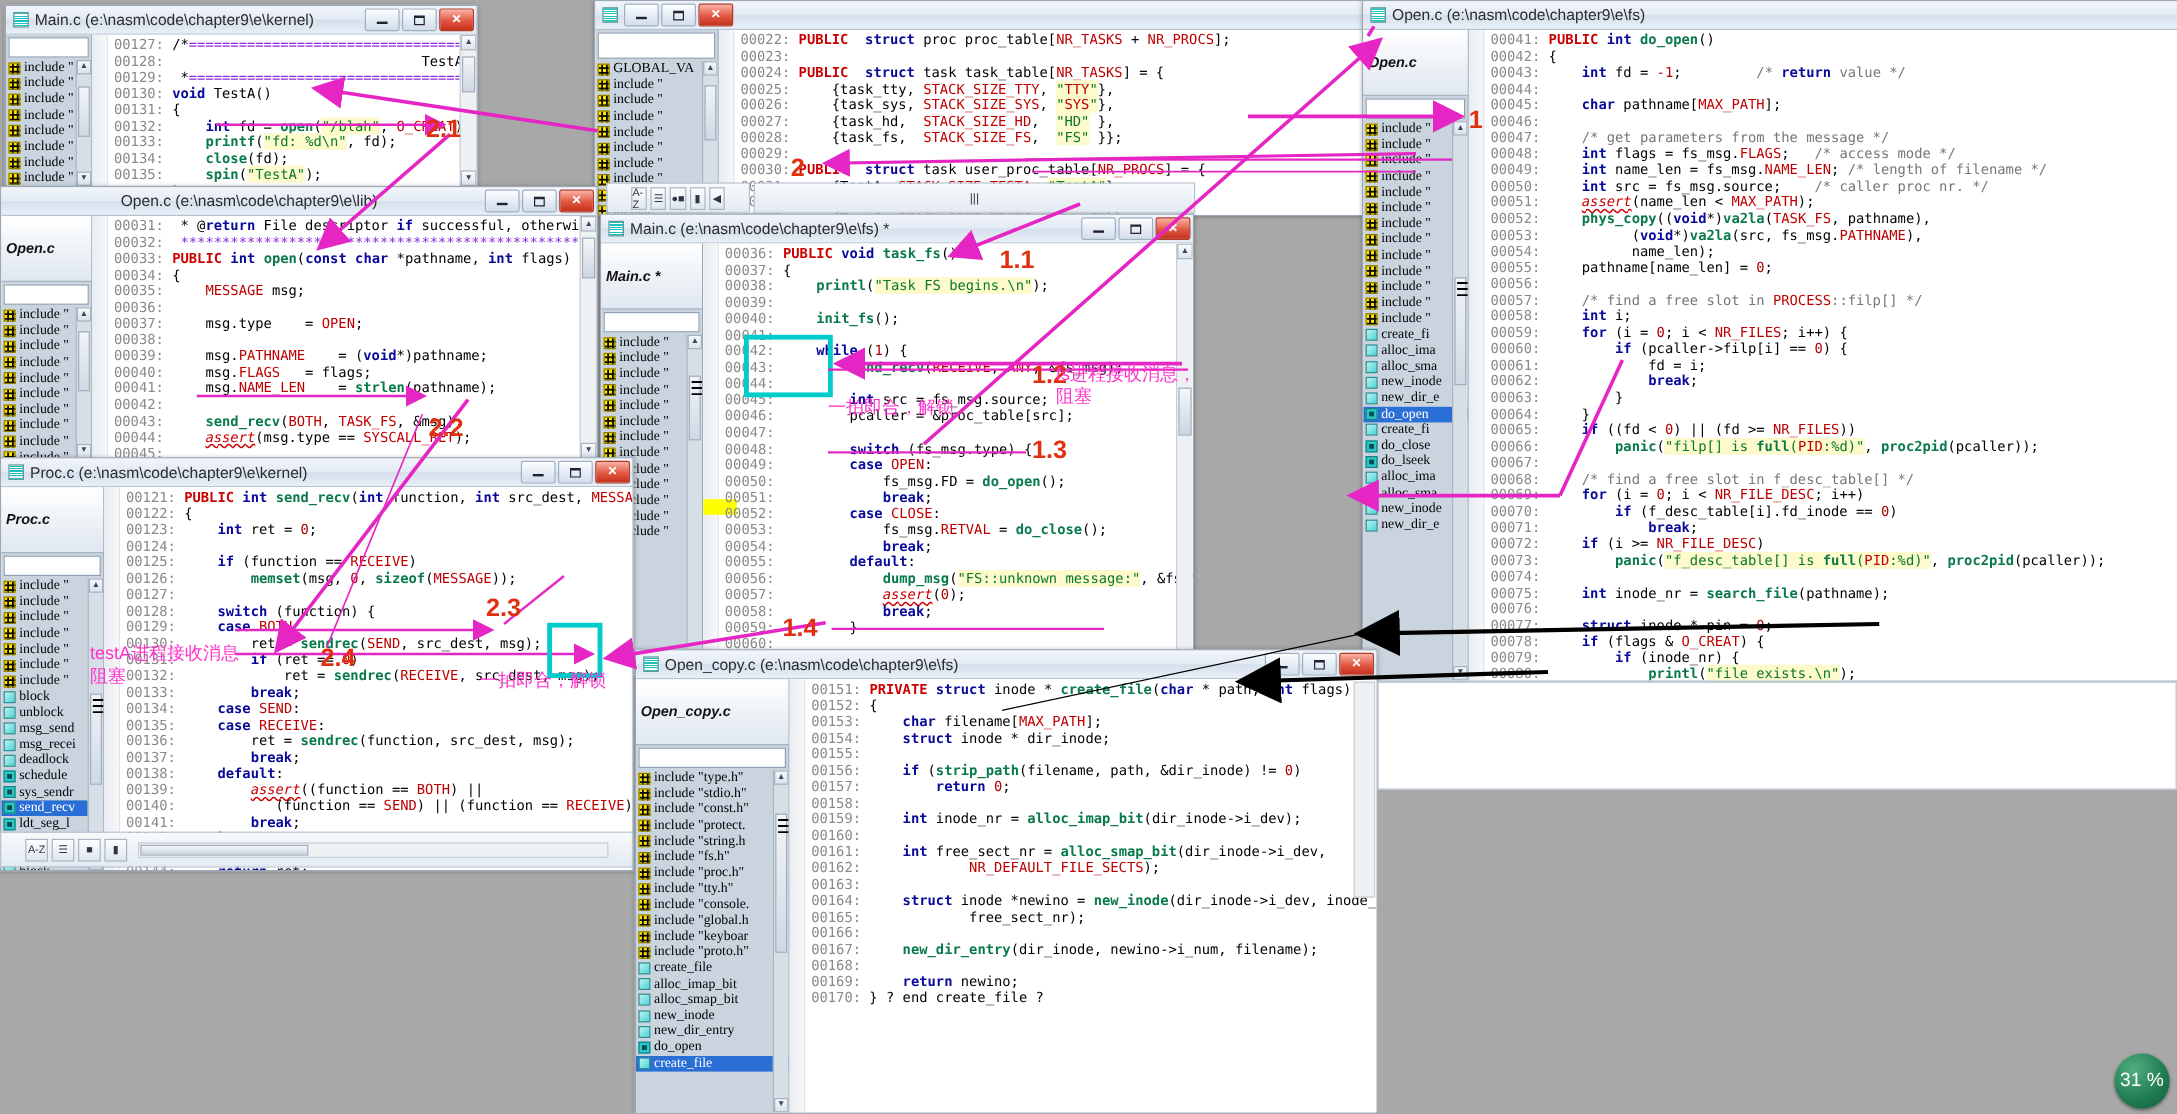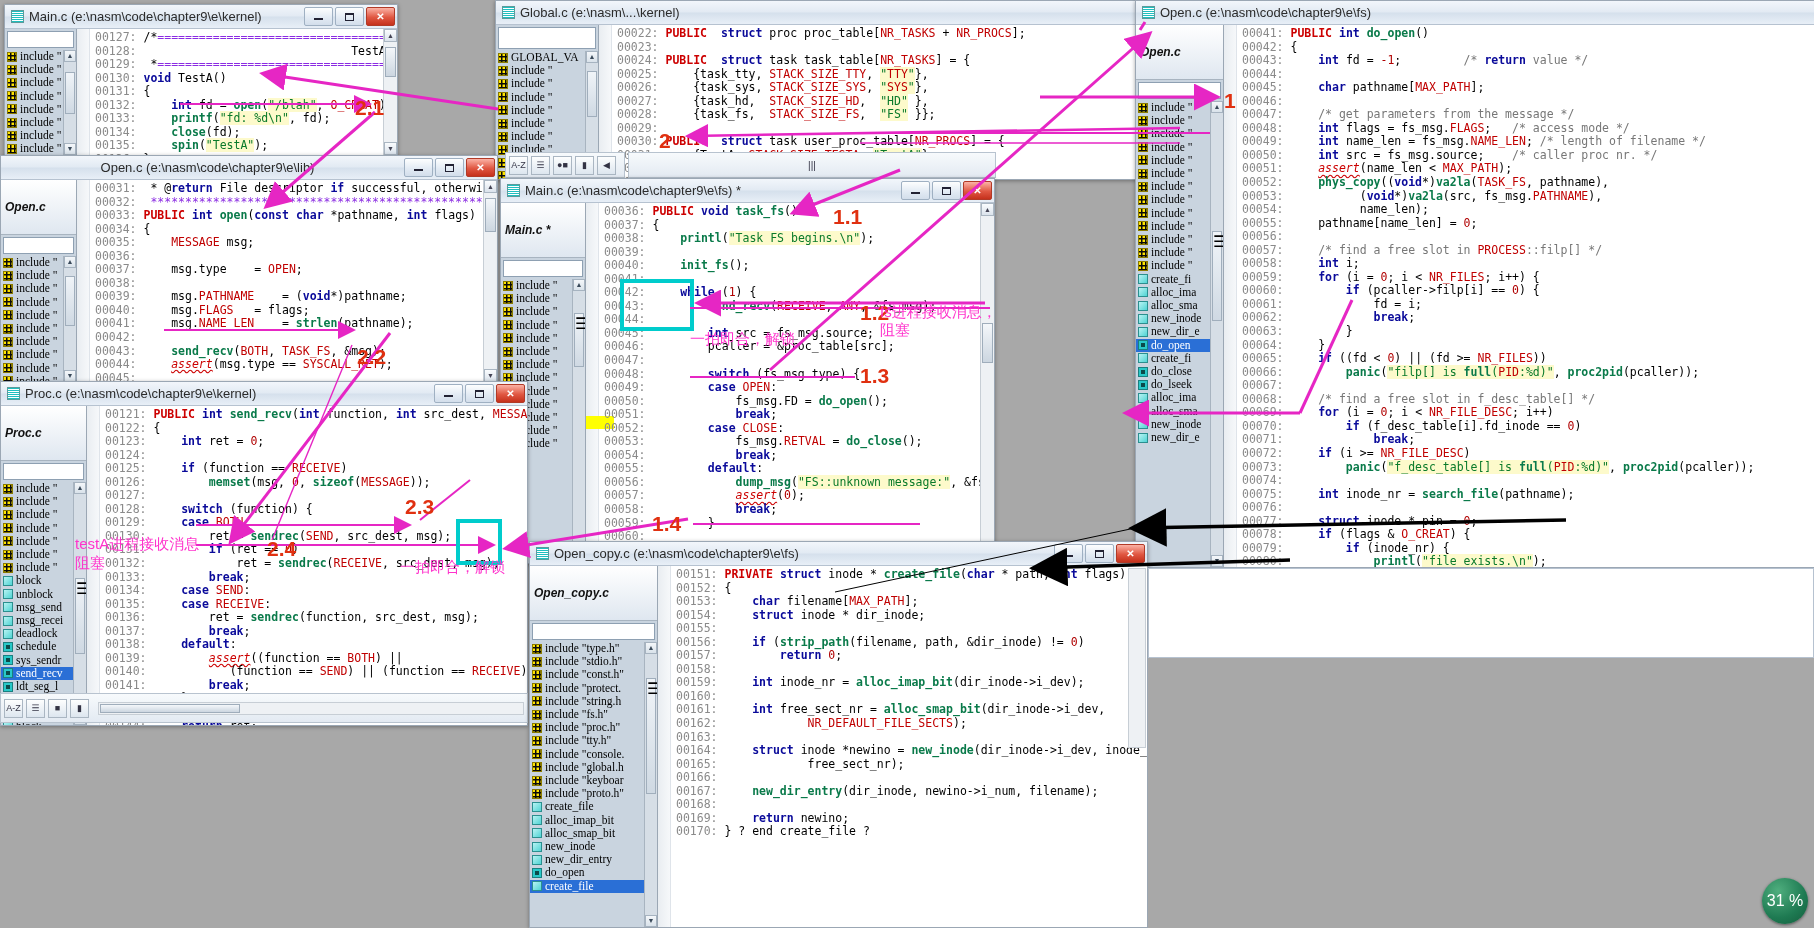--- a/index.html
+++ b/index.html
@@ -106,21 +106,21 @@
   .num{ color:#b00000;}
   .cm { color:#8a2be2;}
   .cm2{ color:#777;}
   .mac{ color:#c00000;}
   .as { color:#cc0000; font-style:italic; text-decoration:underline wavy #cc0000;}
 
   
   .minitool {
     position:absolute; display:flex; align-items:center; gap:3px;
     background:linear-gradient(to bottom,#f7fafc,#e3eaf2); border:1px solid #b8c3cf;
-    padding:1px 3px; font-size:10px; color:#334;
+    padding:1px 20px; font-size:10px; color:#334;
   }
   .mt-btn{ width:19px;height:19px;border:1px solid #aab6c2;background:linear-gradient(#fdfefe,#dde6ef);display:flex;align-items:center;justify-content:center;font-size:9px;}
 
   
   svg.anno { position:absolute; left:0; top:0; width:1814px; height:928px; pointer-events:none; z-index:90; }
   .lbl {
     position:absolute; z-index:95; font-family:"Liberation Sans",sans-serif;
     white-space:nowrap; pointer-events:none;
   }
   .lbl-num { color:#e03010; font-size:21px; font-weight:bold; }
@@ -212,21 +212,20 @@
         <div class="thumb" style="top:18px;height:30px;"></div>
         <div class="arw bot">▼</div>
       </div>
     </div>
   </div>
 </div>
 
 <div class="win" style="left:495px;top:0;width:1000px;height:180px;">
   <div class="titlebar">
     <span class="tb-icon"></span>
-    <span class="tb-title">Global.c (e:\nasm\...\kernel)</span>
     <span class="tb-btns">
       <span class="tb-btn">
           <i class="glyph-min"></i>
         </span>
       <span class="tb-btn">
           <i class="glyph-max"></i>
         </span>
       <span class="tb-btn close">✕</span>
     </span>
   </div>

